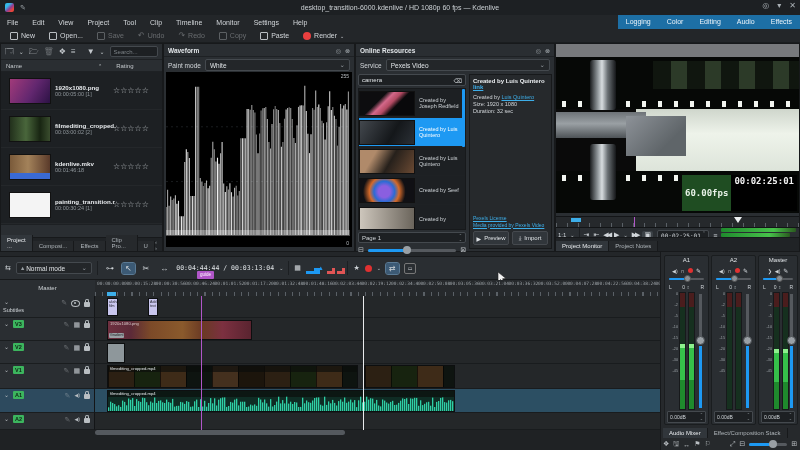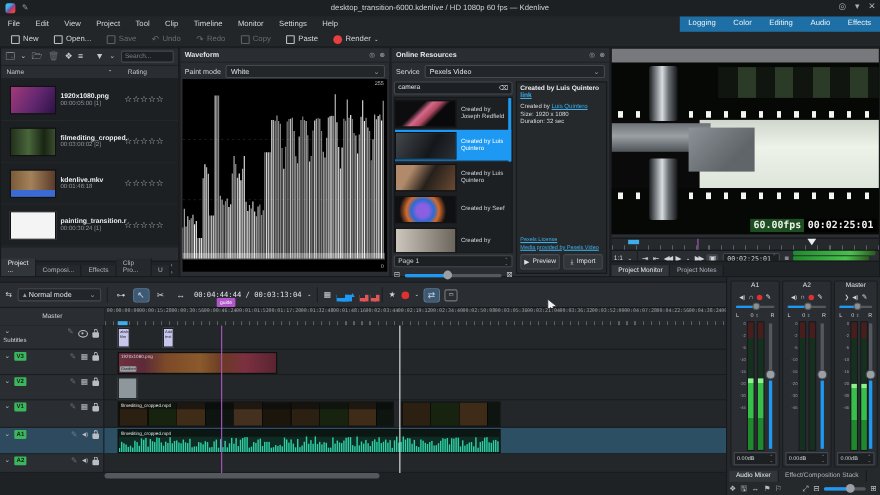--- a/index.html
+++ b/index.html
@@ -61,21 +61,21 @@
   .res-credit{font-size:5.5px;line-height:6.5px;padding-left:4px;color:#cfd4d8;width:46px;}
   .res-item.selected .res-credit{color:#fff;}
   .link{color:#3daee9;text-decoration:underline;}
   .res-btn{display:flex;align-items:center;justify-content:center;gap:3px;background:#31363b;border:1px solid #45494e;border-radius:2px;color:#dfe3e6;font-size:6px;height:12px;flex:1;}
   
   #monitor-video{background:#0a0a0a;overflow:hidden;}
   .filmstrip{position:absolute;left:0;right:0;background:#060806;}
   .perfs{position:absolute;left:0;right:0;height:6px;background:repeating-linear-gradient(90deg,transparent 0 6px,#f2f5f0 6px 10px,transparent 10px 16px);}
   .roller{position:absolute;width:26px;background:linear-gradient(90deg,#1a1c1e 0%,#8a9094 28%,#d8dde0 46%,#6a7074 68%,#141618 100%);border-radius:3px;}
   #mon-overlay{position:absolute;right:2px;bottom:2px;display:flex;font-weight:bold;font-size:9px;}
-  #mon-fps{background:#1f4d22;color:#e8f2e8;padding:1px 3px;}
+  #mon-fps{background:#1f4d22;color:#e8f2e8;padding:13px 3px;}
   #mon-tc{background:#000;color:#f2f2f2;padding:1px 3px;}
   #mon-seek{background:#26292c;border-top:1px solid #131517;border-bottom:1px solid #131517;}
   .mon-ctl{display:flex;align-items:center;gap:4px;color:#cfd4d8;font-size:7px;}
   .meterbar{height:4px;background:linear-gradient(90deg,#1f8a2d,#47c24a 70%,#2a5a1f);border-radius:1px;}
   
   #tl-toolbar{left:0;top:256px;width:660px;height:24px;background:#2a2e32;border-top:1px solid #17191b;border-bottom:1px solid #17191b;display:flex;align-items:center;gap:5px;padding:0 5px;box-sizing:border-box;color:#cfd4d8;}
   .sep{width:1px;height:14px;background:#1c1f22;}
   .tool-btn{padding:1px 3px;border-radius:2px;font-size:8px;}
   .tool-btn.activebox{background:#3c5a75;outline:1px solid #5a7a95;}
   .dots{display:inline-block;width:9px;height:6px;}

